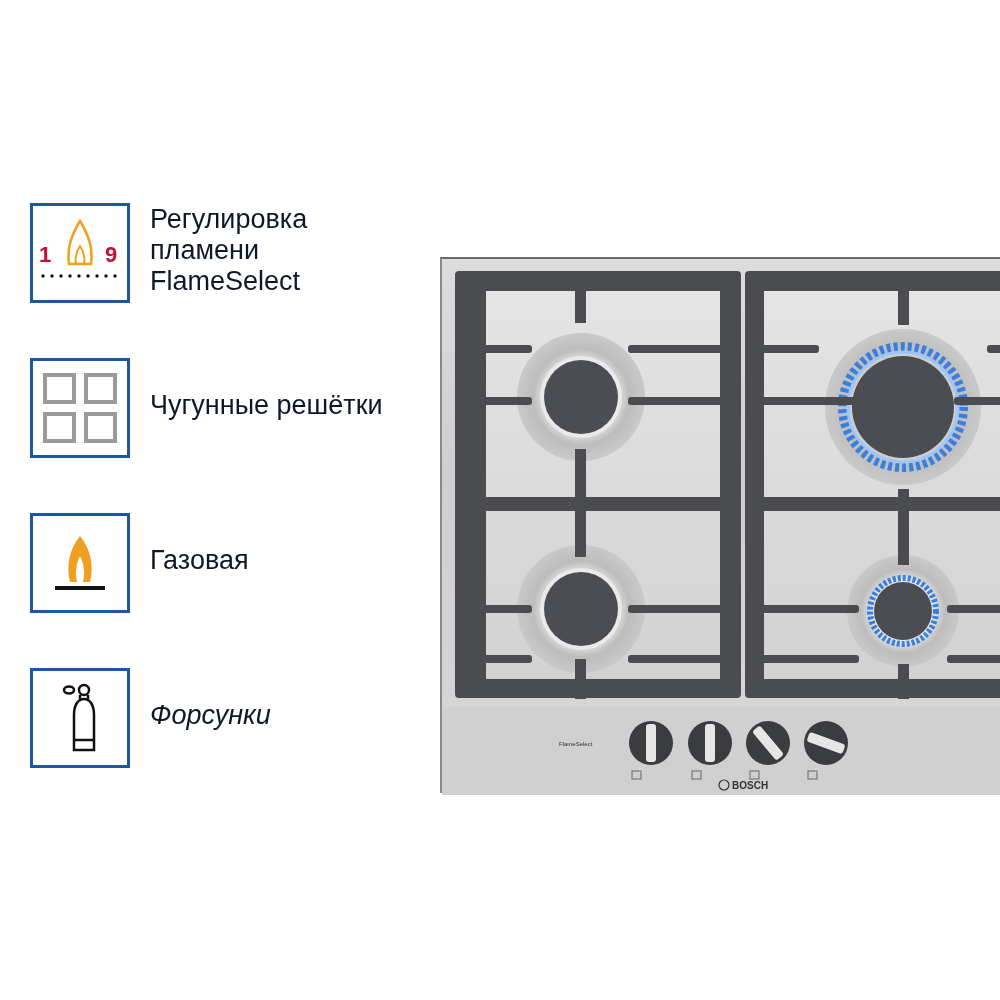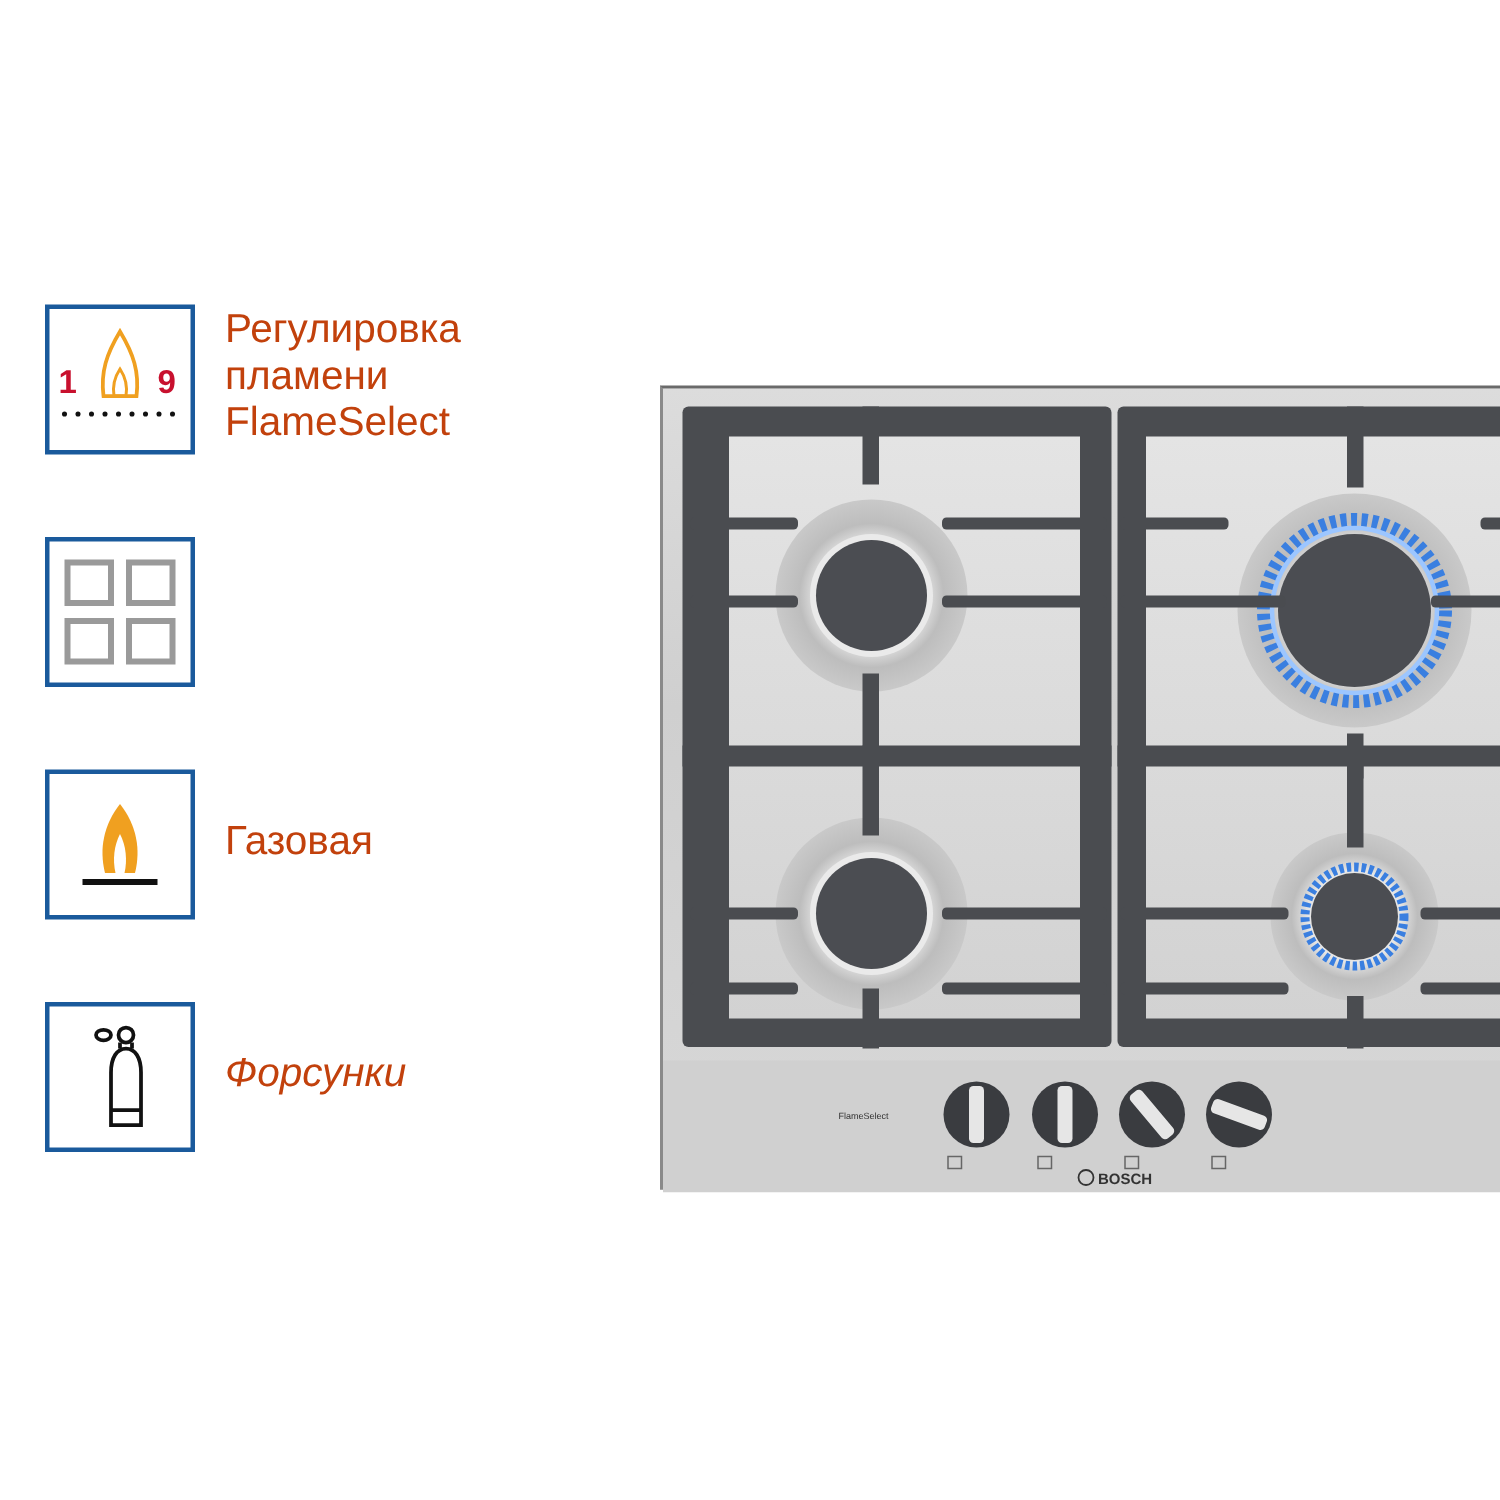--- a/index.html
+++ b/index.html
@@ -1,20 +1,20 @@
 <!DOCTYPE html>
 <html><head>
   <meta charset="utf-8">
   <style>
     html, body { margin:0; padding:0; }
     body { width:1000px; height:1000px; background:#ffffff; position:relative; overflow:hidden; font-family:"Liberation Sans", sans-serif; }
     .feature { position:absolute; left:30px; width:400px; height:100px; }
     .icon-box { position:absolute; left:0; top:0; width:94px; height:94px; border:3px solid #1a5a9c; background:#fff; }
     .icon-box svg { position:absolute; left:0; top:0; width:94px; height:94px; }
-    .feature-label { position:absolute; left:120px; font-size:27px; color:#c2410c; line-height:31px; white-space:pre-line; }
+    .feature-label { position:absolute; left:120px; font-size:27px; color:#0f172a; line-height:31px; white-space:pre-line; }
     .hob { position:absolute; left:440px; top:257px; width:560px; height:536px; background:linear-gradient(180deg,#dcdcdc 0%,#cfcfcf 40%,#d8d8d8 100%); border-top:2px solid #6a6a6a; border-left:2px solid #8a8a8a; border-bottom:2px solid #8a8a8a; box-sizing:border-box; }
     .hob svg { position:absolute; left:0; top:0; }
   </style>
 </head>
 <body>
 
 <div class="feature" style="top:203px;">
   <div class="icon-box">
     <svg viewBox="0 0 94 94">
       <text x="6" y="56" font-family="Liberation Sans, sans-serif" font-weight="bold" font-size="22" fill="#c8102e">1</text>
@@ -43,20 +43,21 @@
   <div class="icon-box">
     <svg viewBox="0 0 94 94">
       <g fill="none" stroke="#9a9a9a" stroke-width="4">
         <rect x="12" y="14" width="29" height="27"></rect>
         <rect x="53" y="14" width="29" height="27"></rect>
         <rect x="12" y="53" width="29" height="27"></rect>
         <rect x="53" y="53" width="29" height="27"></rect>
       </g>
     </svg>
   </div>
+  <div class="feature-label" style="top:32px;">Чугунные решётки</div>
 </div>
 
 <div class="feature" style="top:513px;">
   <div class="icon-box">
     <svg viewBox="0 0 94 94">
       <path d="M47 20 C36 34 33 50 37 66 L57 66 C61 50 58 34 47 20 Z" fill="#f0a020"></path>
       <path d="M47 40 C43 48 42 57 44 66 L50 66 C52 57 51 48 47 40 Z" fill="#ffffff"></path>
       <rect x="22" y="70" width="50" height="4" fill="#111"></rect>
     </svg>
   </div>

